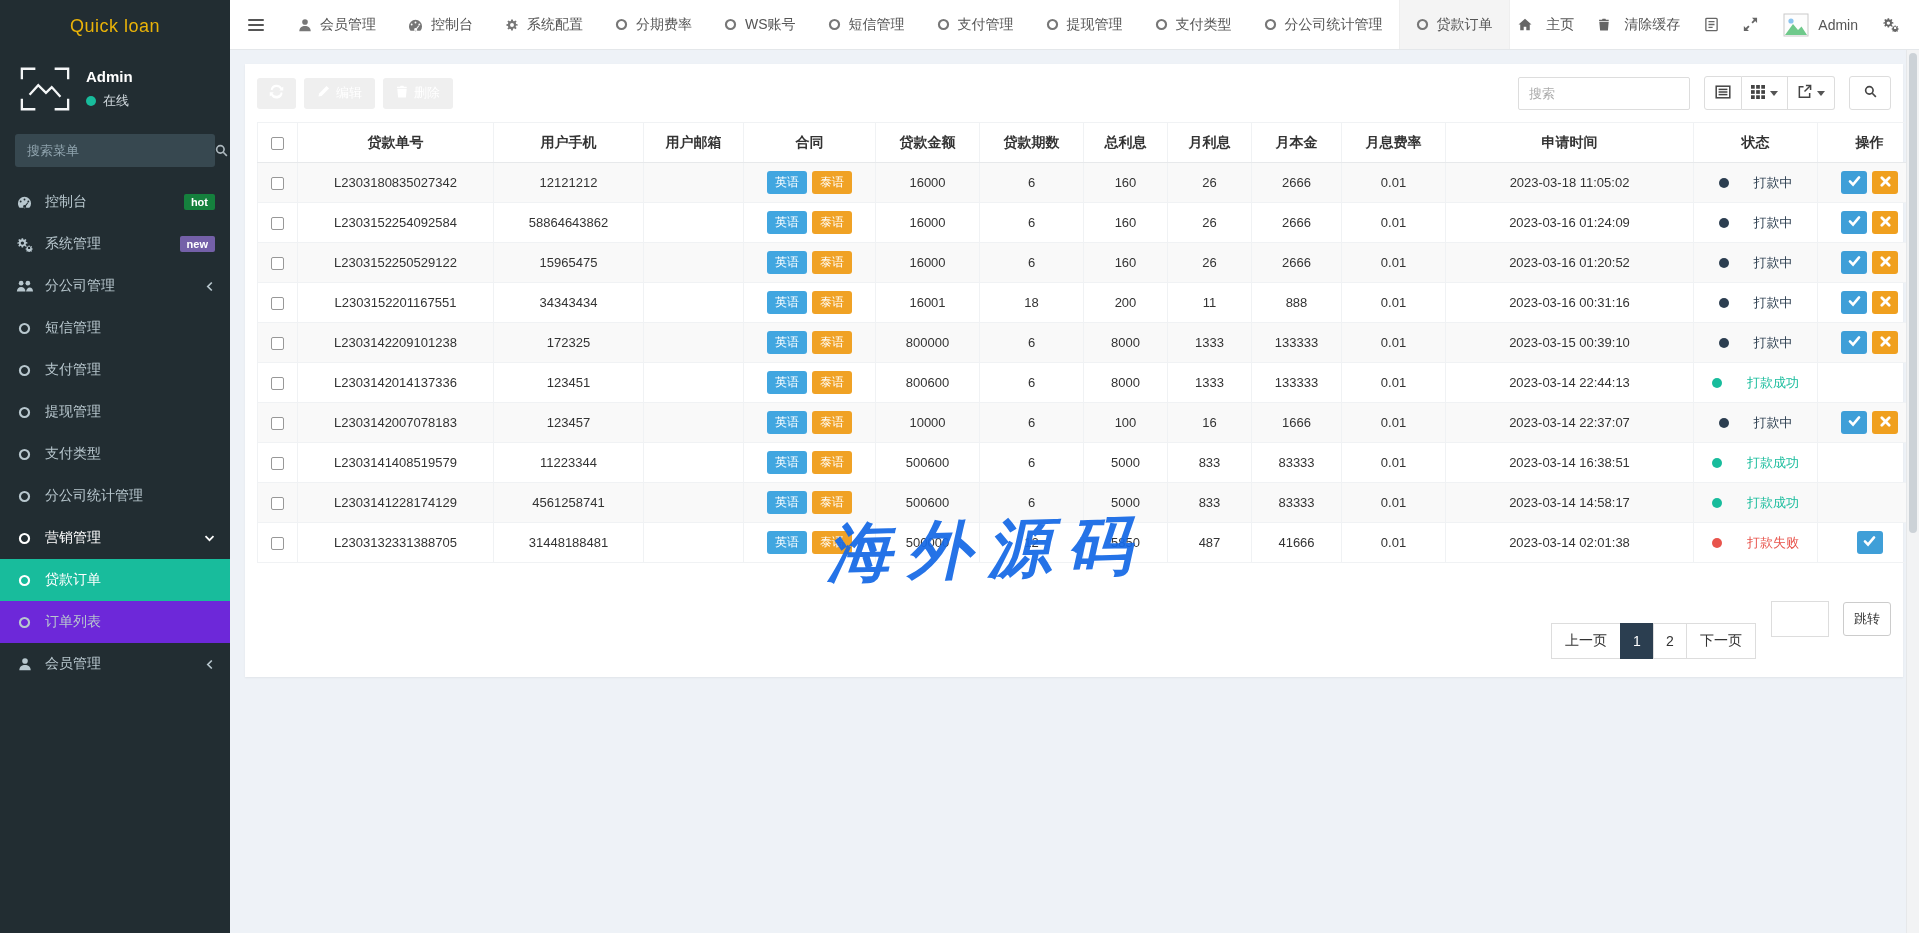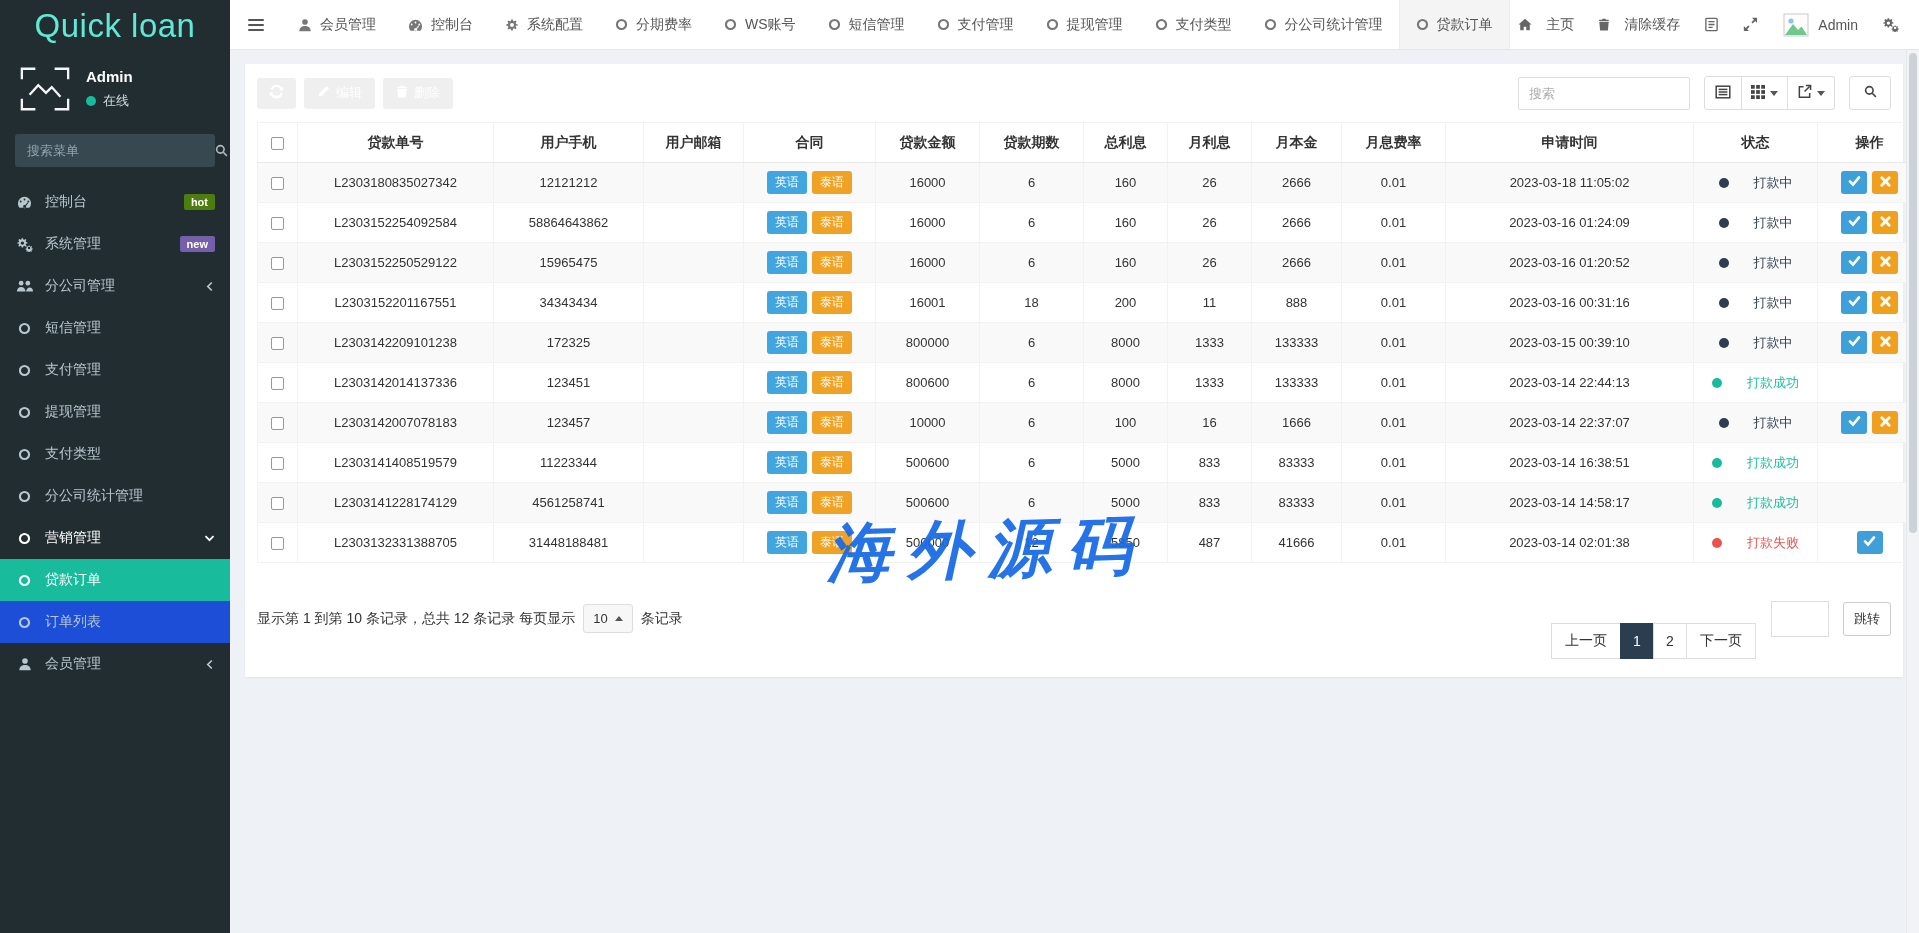--- a/index.html
+++ b/index.html
@@ -1,40 +1,40 @@
 <!DOCTYPE html>
 <html><head>
 <meta charset="utf-8">
 <style>
   * { box-sizing: border-box; margin: 0; padding: 0; }
   html,body { width:1919px; height:933px; overflow:hidden; }
   body { font-family:"Liberation Sans", sans-serif; display:flex; background:#eef2f7; font-size:14px; color:#333; }
 
   
   .sidebar { width:230px; flex-shrink:0; background:#222d32; color:#b8c7ce; display:flex; flex-direction:column; }
-  .brand { height:52px; display:flex; align-items:center; justify-content:center; color:#5eead4; font-size:33px; letter-spacing:.5px; }
+  .brand { height:52px; display:flex; align-items:center; justify-content:center; color:#eab308; font-size:18px; letter-spacing:.5px; }
   .user-panel { display:flex; align-items:center; gap:14px; padding:12px 18px 10px; }
   .avatar-broken { width:54px; height:50px; display:flex; align-items:center; justify-content:center; }
   .user-name { color:#fff; font-weight:bold; font-size:15px; margin-bottom:7px; }
   .user-status { font-size:13px; color:#d2dadf; display:flex; align-items:center; gap:7px; }
   .online-dot { width:10px; height:10px; border-radius:50%; background:#18bc9c; display:inline-block; }
   .sidebar-search { margin:10px 15px 6px; height:33px; background:#374850; border-radius:3px; display:flex; align-items:center; }
   .sidebar-search input { flex:1; background:transparent; border:none; outline:none; color:#ccc; font-size:13px; padding:0 12px; font-family:inherit; }
   .sidebar-search input::placeholder { color:#90a4ae; }
   .sidebar-search .s-ico { width:34px; display:flex; align-items:center; justify-content:center; color:#aeb9bf; cursor:pointer; }
   .menu { margin-top:8px; }
   .menu-item { height:42px; display:flex; align-items:center; gap:11px; padding:0 15px; font-size:14px; cursor:pointer; }
   .mi-icon { width:19px; display:flex; align-items:center; justify-content:center; flex-shrink:0; }
   .mi-label { white-space:nowrap; }
   .mi-badge { margin-left:auto; color:#fff; font-size:11px; font-weight:bold; padding:2px 7px; border-radius:2px; }
   .mi-chevron { margin-left:auto; display:flex; align-items:center; color:#b8c7ce; }
   .menu-item.open { color:#fff; }
   .menu-item.open .mi-chevron { color:#fff; }
   .menu-item.active { background:#18bc9c; color:#fff; }
-  .menu-item.sub { background:#1d4ed8; }
+  .menu-item.sub { background:#6d28d9; }
 
   
   .main { flex:1; display:flex; flex-direction:column; min-width:0; }
   .navbar { height:50px; background:#fff; border-bottom:1px solid #e4e7ea; display:flex; align-items:stretch; flex-shrink:0; }
   .burger { width:52px; display:flex; align-items:center; justify-content:center; cursor:pointer; color:#555; }
   .burger .bars { display:flex; flex-direction:column; gap:3px; }
   .burger .bars i { width:16px; height:2px; background:#555; border-radius:1px; }
   .nav-tabs { display:flex; align-items:stretch; }
   .nav-tab { display:flex; align-items:center; gap:8px; padding:0 16px; color:#555; cursor:pointer; white-space:nowrap; }
   .nav-tab .nt-icon { display:flex; align-items:center; color:#777; }
@@ -123,21 +123,21 @@
       </span>
   </div>
   <nav class="menu" id="sidebar-menu">
   <div class="menu-item">
     <span class="mi-icon">
           <svg width="15" height="14" viewBox="0 0 16 15" fill="currentColor">
             <path d="M8 2A7 7 0 0 0 1 9c0 1.8.7 3.4 1.8 4.6h10.4A7 7 0 0 0 15 9a7 7 0 0 0-7-7zm0 1.8a1 1 0 1 1 0 2 1 1 0 0 1 0-2zM3.9 6a1 1 0 1 1 0 2 1 1 0 0 1 0-2zm8.2 0a1 1 0 1 1 0 2 1 1 0 0 1 0-2zm-1 2.1.9.6-2.4 3.1a1.6 1.6 0 1 1-.9-.8z"></path>
           </svg>
         </span>
     <span class="mi-label">控制台</span>
-    <span class="mi-badge" style="background: #4d7c0f;">hot</span>
+    <span class="mi-badge" style="background: #15803d;">hot</span>
 
   </div>
 
   <div class="menu-item">
     <span class="mi-icon">
           <svg width="17" height="15" viewBox="0 0 24 21" fill="currentColor" fill-rule="evenodd">
             <path d="M9 6.1a2.4 2.4 0 1 1 0 4.8 2.4 2.4 0 0 1 0-4.8zm7 3.4-1.9-.3a5.2 5.2 0 0 1-.5 1.4l1.2 1.5-1.5 1.5-1.5-1.2a5.2 5.2 0 0 1-1.4.5l-.4 1.9H8l-.4-1.9a5.2 5.2 0 0 1-1.4-.5l-1.5 1.2-1.5-1.5 1.2-1.5a5.2 5.2 0 0 1-.5-1.4L2 9.5v-2l1.9-.3c.1-.5.3-1 .5-1.4L3.2 4.2l1.5-1.5 1.5 1.2c.4-.3.9-.4 1.4-.5L8 1.5h2l.4 1.9c.5.1 1 .3 1.4.5l1.5-1.2 1.5 1.5-1.2 1.5c.2.4.4.9.5 1.4l1.9.3zM18.5 13.6a1.7 1.7 0 1 1 0 3.4 1.7 1.7 0 0 1 0-3.4zm5 2.4-1.3-.2a3.7 3.7 0 0 0-.35-1l.85-1.05-1.1-1.1-1.05.85a3.7 3.7 0 0 0-1-.4l-.25-1.35h-1.5l-.25 1.35a3.7 3.7 0 0 0-1 .4l-1.05-.85-1.1 1.1.85 1.05a3.7 3.7 0 0 0-.35 1l-1.35.2v1.5l1.35.25c.1.35.2.7.35 1l-.85 1.05 1.1 1.1 1.05-.85c.3.2.65.3 1 .4l.25 1.3h1.5l.25-1.3c.35-.1.7-.2 1-.4l1.05.85 1.1-1.1-.85-1.05c.15-.3.25-.65.35-1l1.3-.25z"></path>
           </svg>
         </span>
     <span class="mi-label">系统管理</span>
@@ -769,28 +769,20 @@
     <td class="c-ops"><button class="op-btn" style="background: rgb(63, 159, 216);">
                   <span><svg width="13" height="12" viewBox="0 0 16 14" fill="none" stroke="#fff" stroke-width="3.2" stroke-linecap="round">
                       <path d="M2.4 7.4 6.2 11.4 13.6 2.6"></path>
                     </svg></span>
                 </button></td>
   </tr>
 </tbody>
       </table>
 
       <div class="table-footer">
-        <div class="summary">
-          <span>显示第 1 到第 10 条记录，总共 12 条记录 每页显示</span>
-          <span class="page-size">
-            <span>10</span>
-            <span class="caret-up"></span>
-          </span>
-          <span>条记录</span>
-        </div>
         <div class="pagination" id="pagination">
             <span class="page-btn">上一页</span>
             <span class="page-btn num active" style="background: rgb(43, 62, 80); border-color: rgb(43, 62, 80);">1</span>
             <span class="page-btn num">2</span>
             <span class="page-btn">下一页</span>
           </div>
         <input class="jump-input" value="" style="">
         <button class="jump-btn">跳转</button>
       </div>
 

